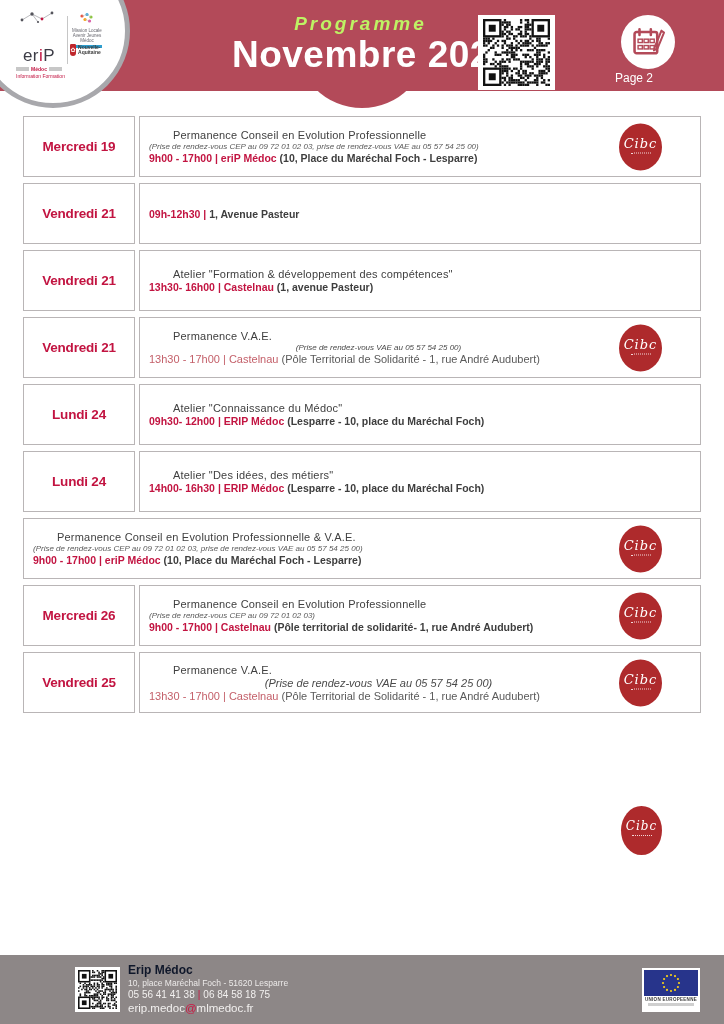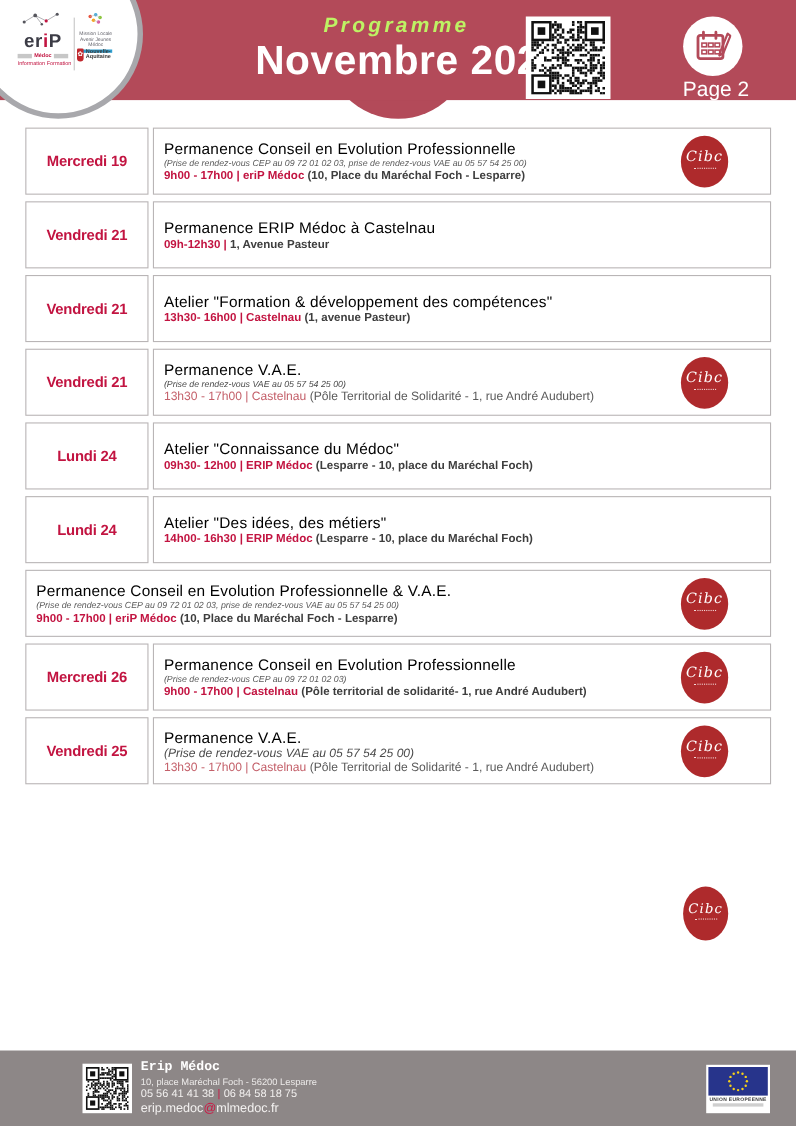--- a/index.html
+++ b/index.html
@@ -6,21 +6,21 @@
   .page{position:relative;width:724px;height:1024px;background:#ffffff;overflow:hidden;
         font-family:"Liberation Sans",sans-serif;margin:0 auto;}
 
   
   .header{position:absolute;left:0;top:0;width:724px;height:91px;background:#b34a59;z-index:2;}
   .header-bump{position:absolute;left:296px;top:-24px;width:132px;height:132px;border-radius:50%;
                background:#b34a59;z-index:1;}
   .logo-circle{position:absolute;left:-24px;top:-46px;width:144px;height:144px;background:#fff;
                border:5px solid #a8a8ac;border-radius:50%;}
   .erip-logo{position:absolute;left:16px;top:10px;width:46px;text-align:center;}
-  .erip-name{font-size:17px;font-weight:bold;color:#3c3c46;letter-spacing:.5px;line-height:1;}
+  .erip-name{font-size:17px;font-weight:normal;color:#3c3c46;letter-spacing:.5px;line-height:1;margin-top:19px;}
   .erip-name .i-dot{color:#c21441;}
   .erip-banner{display:flex;align-items:center;gap:2px;margin-top:2px;}
   .erip-banner .bar{flex:1;height:4px;background:#c7c7c7;}
   .erip-banner .txt{font-size:5px;color:#c21441;font-weight:bold;white-space:nowrap;}
   .erip-tagline{font-size:5px;color:#c21441;margin-top:1px;white-space:nowrap;}
   .logo-divider{position:absolute;left:67px;top:16px;width:1px;height:48px;background:#c6c6c6;}
   .ml-logo{position:absolute;left:72px;top:10px;width:30px;text-align:center;}
   .ml-text{font-size:4.5px;color:#66666e;line-height:1.15;white-space:normal;}
   .ml-bar{height:3px;background:#2f9fd0;margin-top:1px;}
   .na-logo{position:absolute;left:70px;top:44px;width:36px;display:flex;align-items:center;gap:2px;}
@@ -28,58 +28,58 @@
              color:#fff;font-size:6px;line-height:12px;text-align:center;}
   .na-text{font-size:5px;font-weight:bold;color:#3a3a3a;line-height:1.1;text-align:left;}
   .title-programme{position:absolute;left:0;right:3px;top:13px;text-align:center;color:#bef264;
                    font-size:19px;font-weight:bold;letter-spacing:3px;font-style:italic;}
   .title-month{position:absolute;left:20px;right:0;top:34px;text-align:center;color:#fff;
                font-size:37px;font-weight:bold;letter-spacing:.5px;z-index:1;}
   .qr-box{position:absolute;left:478px;top:15px;width:77px;height:75px;background:#fff;z-index:3;
           display:flex;align-items:center;justify-content:center;}
   .cal-circle{position:absolute;left:621px;top:15px;width:54px;height:54px;background:#fff;
               border-radius:50%;display:flex;align-items:center;justify-content:center;}
-  .page-badge{position:absolute;left:615px;top:71px;width:66px;text-align:right;color:#fff;
-              font-size:19px;}
+  .page-badge{position:absolute;left:615px;top:71px;width:66px;text-align:left;color:#fff;
+              font-size:12px;}
 
   
   .events{position:absolute;left:23px;top:116px;width:678px;display:flex;flex-direction:column;gap:6px;z-index:1;}
   .event-row{display:flex;gap:4px;height:61px;}
   .date-box{width:110px;border:1.5px solid #b9b5b6;background:#fff;display:flex;
             align-items:center;justify-content:center;text-align:center;}
   .date-label{color:#c21441;font-weight:bold;font-size:13.5px;letter-spacing:-.2px;}
   .content-box{flex:1;border:1.5px solid #b9b5b6;background:#fff;position:relative;display:flex;
                flex-direction:column;justify-content:center;padding:4px 92px 4px 9px;gap:1px;}
-  .event-title{font-size:14px;color:#000000;letter-spacing:.2px;}
+  .event-title{font-size:11px;color:#404040;letter-spacing:.2px;margin-left:24px;}
   .event-note{font-size:8px;font-style:italic;color:#5a5a5a;}
   .event-when{font-size:10.5px;font-weight:bold;}
   .event-time{color:#c21441;}
   .event-place{color:#3e3e3e;}
   .event-row.r .event-when{font-weight:normal;font-size:11px;}
   .event-row.r .event-time{color:#c4606a;}
   .event-row.r .event-place{color:#5a5a5a;}
-  .event-row.r .event-note{color:#4a4a4a;}
+  .event-row.r .event-note{color:#4a4a4a;text-align:center;}
   .event-row.nb .event-note{font-size:11px;}
 
   
   .cibc-badge{position:absolute;right:38px;top:50%;transform:translateY(-50%);width:43px;height:47px;
               border-radius:50%;background:#ae2a2c;color:#fff;text-align:center;}
   .cibc-label{font-family:"DejaVu Serif",serif;font-style:italic;font-size:13px;letter-spacing:1px;
               margin-top:13px;line-height:1;}
   .cibc-line{width:20px;margin:3px auto 0 auto;border-top:1px dotted #f2d8d8;}
   .cibc-floating{position:absolute;left:621px;top:806px;width:41px;height:49px;border-radius:50%;
                  background:#ae2a2c;color:#fff;text-align:center;}
   .cibc-floating .cibc-label{margin-top:14px;font-size:12px;}
 
   
   .footer{position:absolute;left:0;top:955px;width:724px;height:69px;background:#8d8787;}
   .qr-footer{position:absolute;left:75px;top:12px;width:45px;height:45px;background:#fff;
              display:flex;align-items:center;justify-content:center;}
   .footer-info{position:absolute;left:128px;top:8px;line-height:1.25;}
-  .footer-org{color:#ffffff;font-weight:bold;font-size:12px;font-family:Liberation Mono, monospace;}
+  .footer-org{color:#0f172a;font-weight:bold;font-size:12px;}
   .footer-address{color:#eceae9;font-size:8.5px;}
   .footer-phone{color:#f2f0ef;font-size:10px;}
   .footer-phone .sep{color:#cc1744;padding:0 3px;}
   .footer-email{color:#f2f0ef;font-size:11.5px;cursor:pointer;}
   .footer-email .at{color:#cc1744;}
   .eu-box{position:absolute;left:642px;top:13px;width:58px;height:44px;background:#fff;padding:2px;
           box-sizing:border-box;text-align:center;}
   .eu-flag{width:100%;height:26px;background:#27348b;position:relative;}
   .eu-caption{font-size:4.5px;font-weight:bold;color:#3a3a3a;margin-top:1px;letter-spacing:.3px;}
   .eu-subline{height:3px;margin:1px 4px 0 4px;background:#cfcfcf;}
@@ -492,21 +492,20 @@
             <div class="cibc-label">Cibc</div>
             <div class="cibc-line"></div>
           </div>
         </div>
       </div>
       <div class="event-row b">
         <div class="date-box">
           <span class="date-label">Vendredi 21</span>
         </div>
         <div class="content-box">
-          <div class="event-title">Permanence ERIP Médoc à Castelnau</div>
           <div class="event-when"><span class="event-time">09h-12h30 |</span> <span class="event-place">1, Avenue Pasteur</span></div>
         </div>
       </div>
       <div class="event-row b">
         <div class="date-box">
           <span class="date-label">Vendredi 21</span>
         </div>
         <div class="content-box">
           <div class="event-title">Atelier "Formation &amp; développement des compétences"</div>
           <div class="event-when"><span class="event-time">13h30- 16h00 | Castelnau</span> <span class="event-place">(1, avenue Pasteur)</span></div>
@@ -817,21 +816,21 @@
           <rect x="0.5" y="0.5" width="7" height="7" fill="none" stroke="#111" stroke-width="1"></rect>
           <rect x="2.5" y="2.5" width="3" height="3" fill="#111"></rect>
           <rect x="17.5" y="0.5" width="7" height="7" fill="none" stroke="#111" stroke-width="1"></rect>
           <rect x="19.5" y="2.5" width="3" height="3" fill="#111"></rect>
           <rect x="0.5" y="17.5" width="7" height="7" fill="none" stroke="#111" stroke-width="1"></rect>
           <rect x="2.5" y="19.5" width="3" height="3" fill="#111"></rect>
         </svg>
     </div>
     <div class="footer-info">
       <div class="footer-org">Erip Médoc</div>
-      <div class="footer-address">10, place Maréchal Foch - 56200 Lesparre</div>
+      <div class="footer-address">10, place Maréchal Foch - 51620 Lesparre</div>
       <div class="footer-phone"><span>05 56 41 41 38</span><span class="sep">|</span><span>06 84 58 18 75</span></div>
       <div class="footer-email"><span>erip.medoc</span><span class="at">@</span><span>mlmedoc.fr</span></div>
     </div>
     <div class="eu-box">
       <div class="eu-flag">
         <svg width="54" height="26" viewBox="0 0 54 26" id="eu-stars">
             <circle cx="27" cy="5" r="1.1" fill="#f7d117"></circle>
             <circle cx="31" cy="6.07179676972449" r="1.1" fill="#f7d117"></circle>
             <circle cx="33.92820323027551" cy="9" r="1.1" fill="#f7d117"></circle>
             <circle cx="35" cy="13" r="1.1" fill="#f7d117"></circle>

